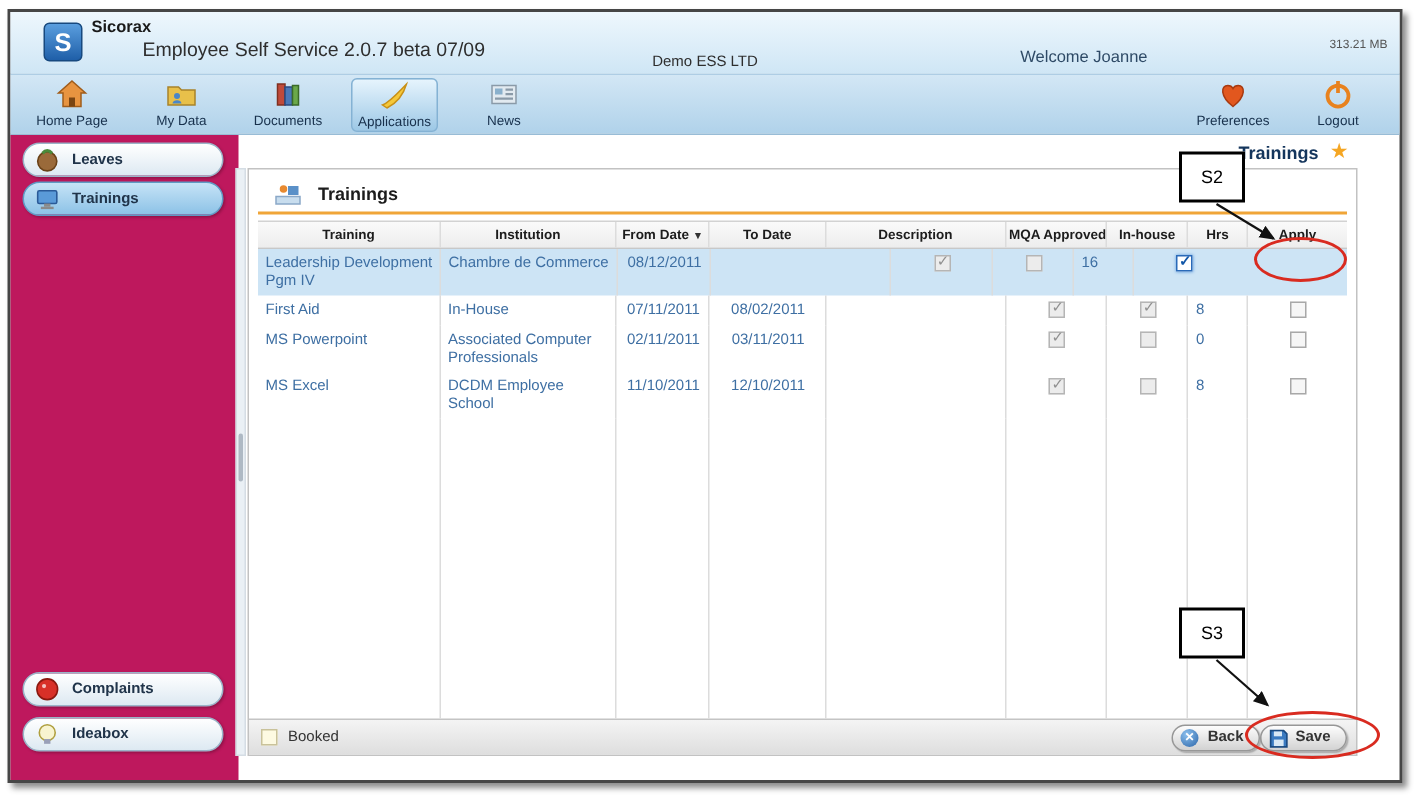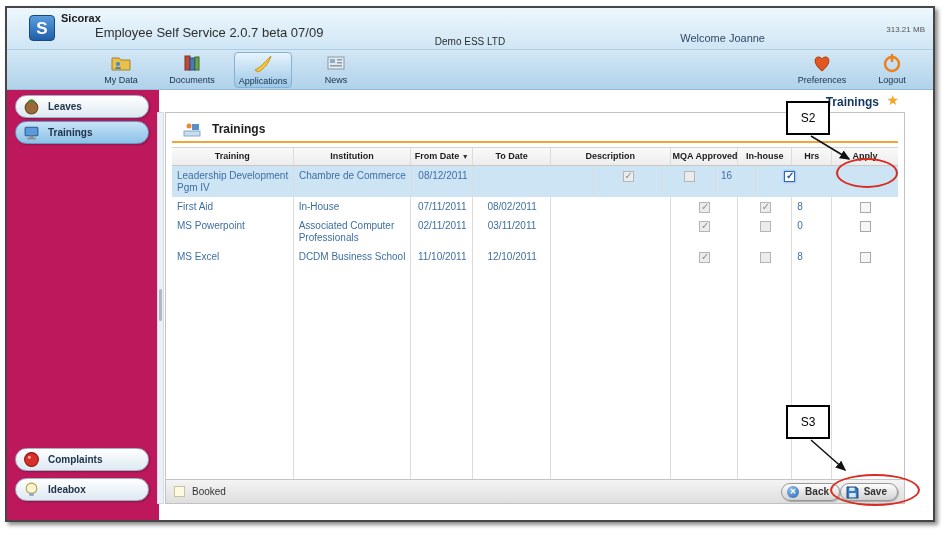--- a/index.html
+++ b/index.html
@@ -101,20 +101,27 @@
     <div class="header">
       <div class="logo">S</div>
       <div class="brand">Sicorax</div>
       <div class="app-title">Employee Self Service 2.0.7 beta 07/09</div>
       <div class="company">Demo ESS LTD</div>
       <div class="welcome">Welcome Joanne</div>
       <div class="memory">313.21 MB</div>
     </div>
 
     <div class="toolbar">
+      <div class="tool" style="left:12px;">
+        <span><svg width="22" height="22" viewBox="0 0 22 22">
+              <path d="M11 2 L20 10 H17 V19 H5 V10 H2 Z" fill="#e89440" stroke="#a05c1a"></path>
+              <rect x="9" y="13" width="4" height="6" fill="#7a4512"></rect>
+            </svg></span>
+        <div class="tlabel">Home Page</div>
+      </div>
       <div class="tool" style="left:85px;">
         <span><svg width="22" height="22" viewBox="0 0 22 22">
               <path d="M2 6 h7 l2 2 h9 v10 H2 Z" fill="#e8c04a" stroke="#a8822a"></path>
               <circle cx="8" cy="12" r="2" fill="#4a86c8"></circle>
               <path d="M5 17 c0-3 6-3 6 0 Z" fill="#4a86c8"></path>
             </svg></span>
         <div class="tlabel">My Data</div>
       </div>
       <div class="tool" style="left:156px;">
         <span><svg width="22" height="22" viewBox="0 0 22 22">
@@ -247,21 +254,21 @@
           <div class="cell c4 cen">03/11/2011</div>
           <div class="cell c5"></div>
           <div class="cell c6 cen"><span class="cb checked"></span></div>
           <div class="cell c7 cen"><span class="cb"></span></div>
           <div class="cell c8">0</div>
           <div class="cell c9 cen"><span class="cb live"></span></div>
         </div>
 
         <div class="trow">
           <div class="cell c1">MS Excel</div>
-          <div class="cell c2">DCDM Business School</div>
+          <div class="cell c2">DCDM Employee School</div>
           <div class="cell c3 cen">11/10/2011</div>
           <div class="cell c4 cen">12/10/2011</div>
           <div class="cell c5"></div>
           <div class="cell c6 cen"><span class="cb checked"></span></div>
           <div class="cell c7 cen"><span class="cb"></span></div>
           <div class="cell c8">8</div>
           <div class="cell c9 cen"><span class="cb live"></span></div>
         </div>
 
         <div class="trow filler">

